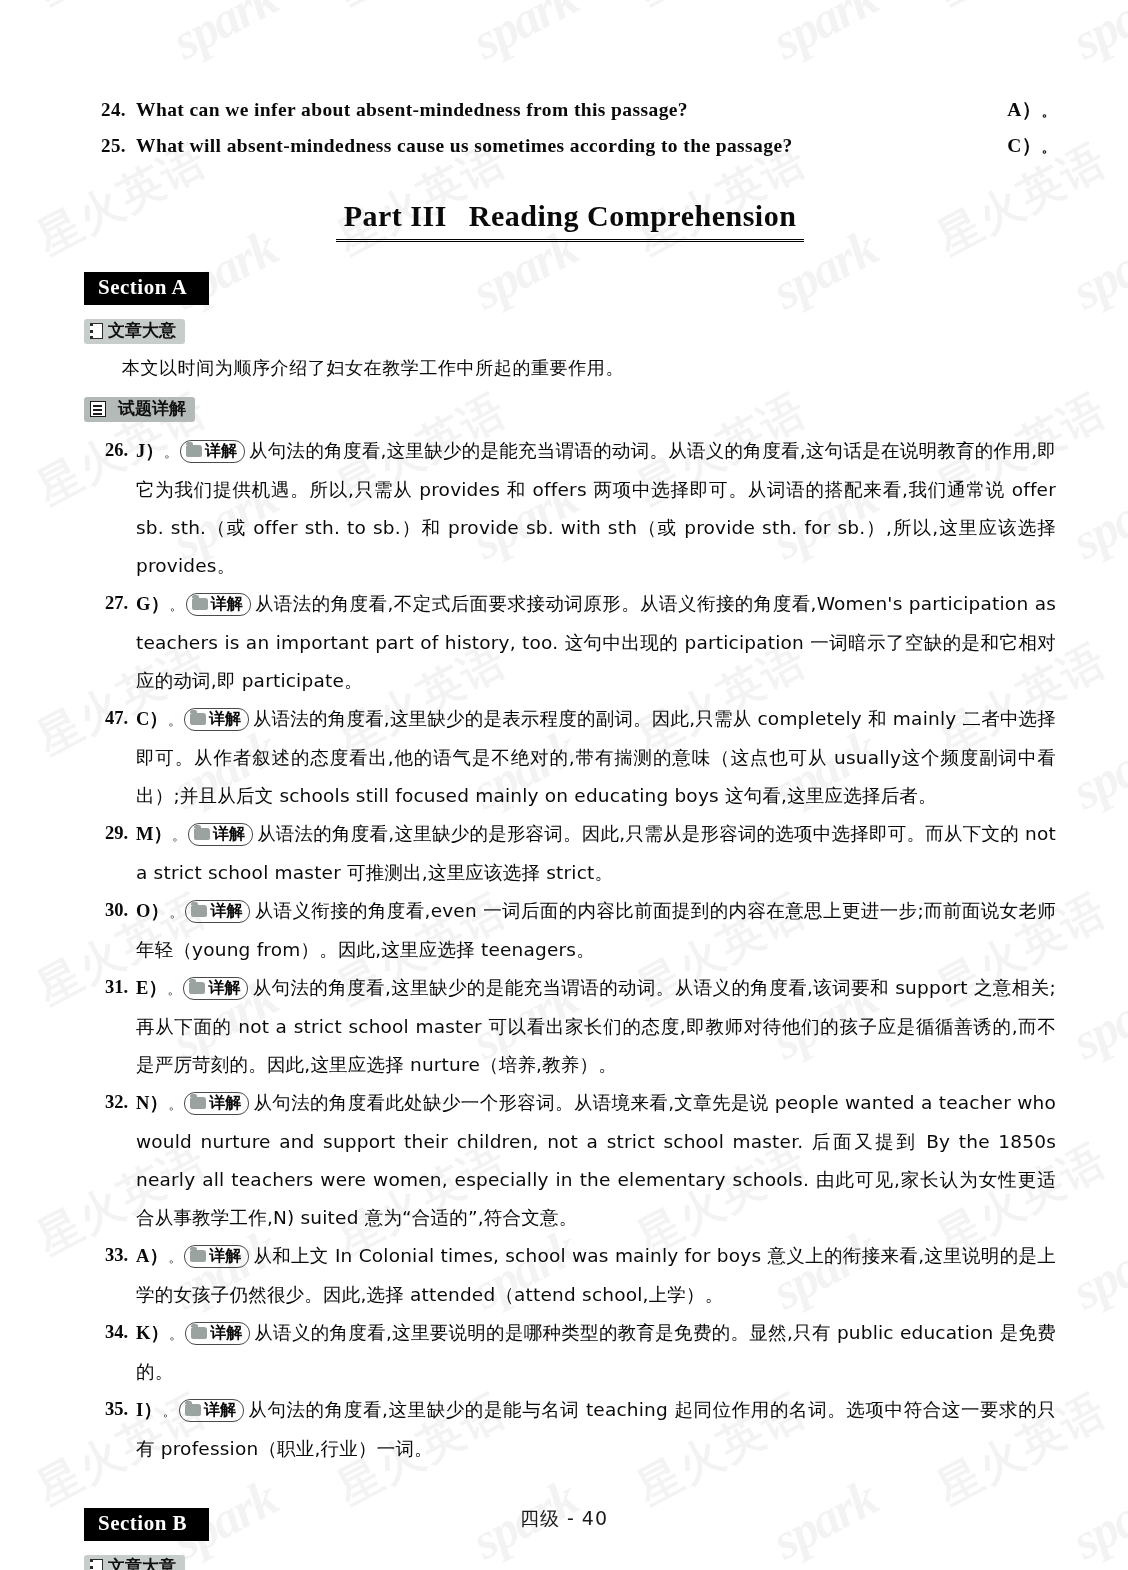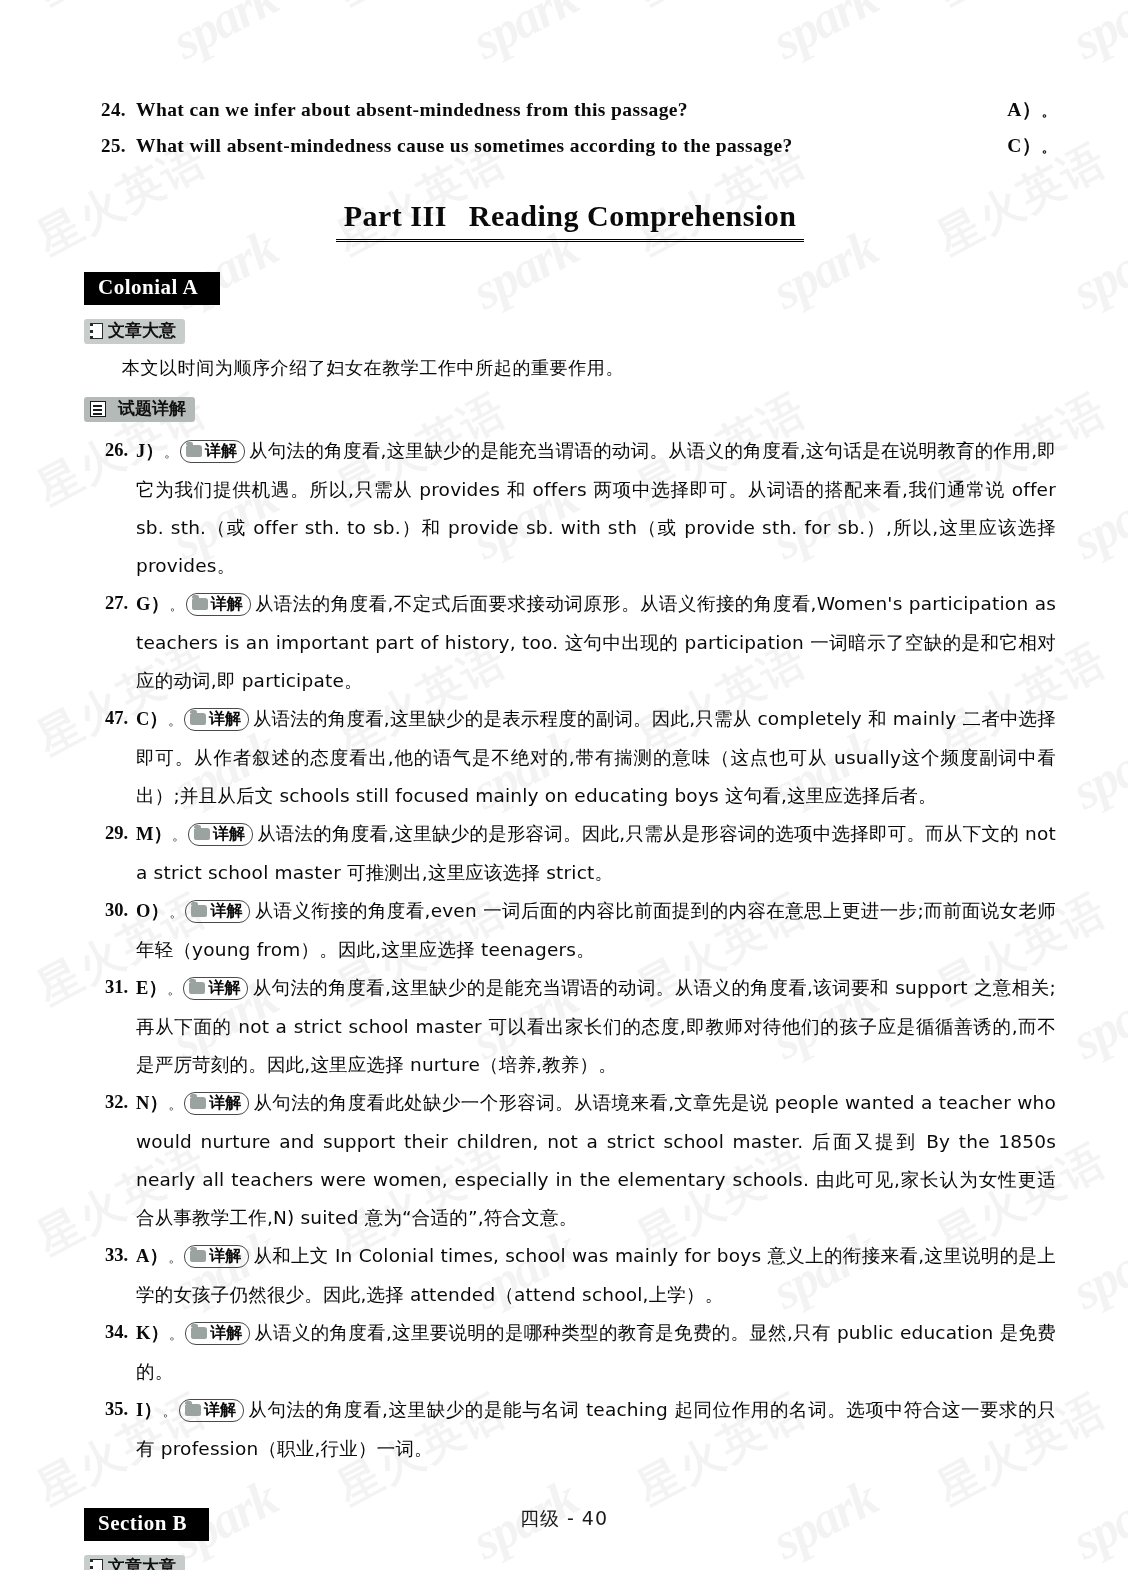--- a/index.html
+++ b/index.html
@@ -302,21 +302,21 @@
         <span class="qans">C）</span>
           <span class="cn-period">。</span>
       </div>
     </div>
 
     <div class="part-title-wrap">
       <span class="part-title"><span>Part III</span><span class="gap"></span><span>Reading Comprehension</span></span>
     </div>
 
     <div>
-      <div class="section-banner">Colonial A</div>
+      <div class="section-banner">Section A</div>
 
       <div>
         <span class="badge light">
           <span class="ico-notebook"></span>
           <span>文章大意</span>
         </span>
         <div class="summary indent">本文以时间为顺序介绍了妇女在教学工作中所起的重要作用。</div>
       </div>
 
       <div>

